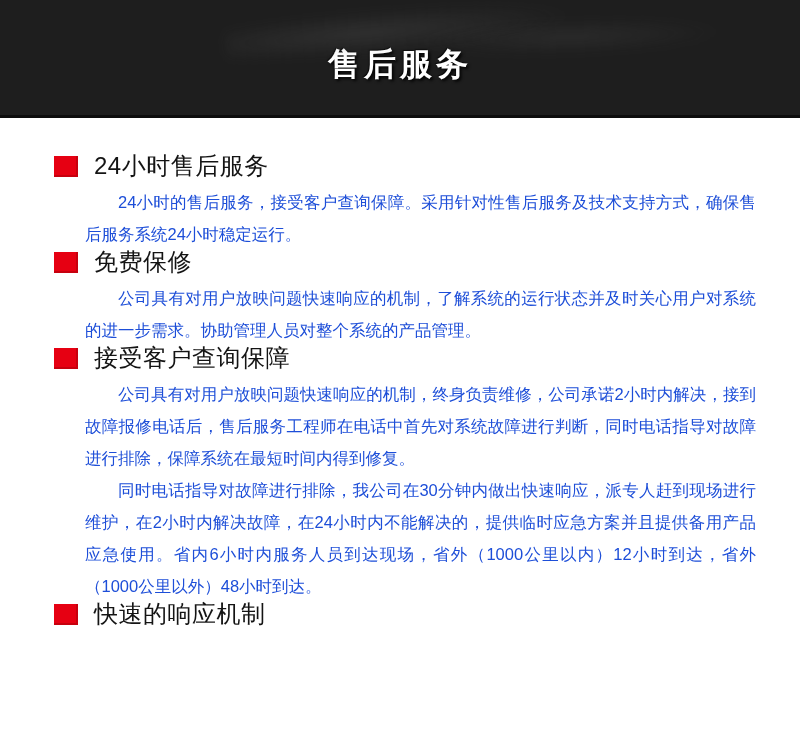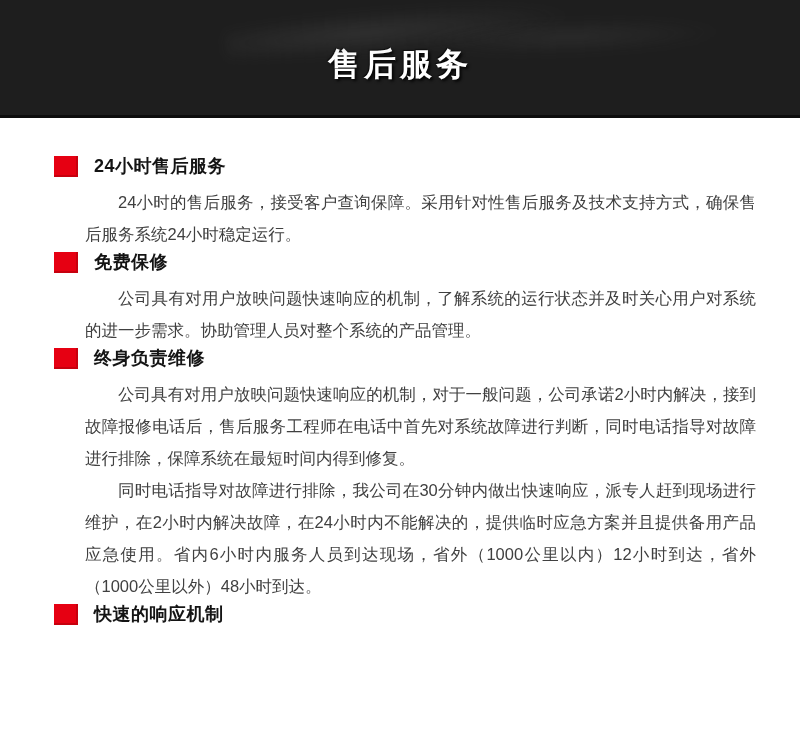--- a/index.html
+++ b/index.html
@@ -62,30 +62,30 @@
     margin-bottom: 8px;
   }
   .bullet {
     width: 24px;
     height: 21px;
     background: #e60012;
     box-shadow: inset -2px -2px 0 rgba(140,0,10,0.35);
     flex: 0 0 auto;
   }
   .section-title {
-    font-size: 18px;
-    font-weight: bold;
+    font-size: 24px;
+    font-weight: normal;
     color: #141414;
     letter-spacing: 0.5px;
   }
   .para {
     margin-left: 31px;
     font-size: 16.5px;
     line-height: 32px;
-    color: #404040;
+    color: #1d4ed8;
     text-align: justify;
     text-indent: 33px;
   }
 </style>
 </head>
 <body>
 
 <div class="page">
 
   <div class="banner" style="background: rgb(30, 30, 30);">
@@ -109,24 +109,24 @@
       <span class="bullet" style="background: rgb(230, 0, 18);"></span>
       <span class="section-title">免费保修</span>
     </div>
 
   <p class="para">公司具有对用户放映问题快速响应的机制，了解系统的运行状态并及时关心用户对系统的进一步需求。协助管理人员对整个系统的产品管理。</p>
       </div>
 
   <div class="section">
     <div class="section-header">
       <span class="bullet" style="background: rgb(230, 0, 18);"></span>
-      <span class="section-title">终身负责维修</span>
+      <span class="section-title">接受客户查询保障</span>
     </div>
 
-  <p class="para">公司具有对用户放映问题快速响应的机制，对于一般问题，公司承诺2小时内解决，接到故障报修电话后，售后服务工程师在电话中首先对系统故障进行判断，同时电话指导对故障进行排除，保障系统在最短时间内得到修复。</p>
+  <p class="para">公司具有对用户放映问题快速响应的机制，终身负责维修，公司承诺2小时内解决，接到故障报修电话后，售后服务工程师在电话中首先对系统故障进行判断，同时电话指导对故障进行排除，保障系统在最短时间内得到修复。</p>
         <p class="para">同时电话指导对故障进行排除，我公司在30分钟内做出快速响应，派专人赶到现场进行维护，在2小时内解决故障，在24小时内不能解决的，提供临时应急方案并且提供备用产品应急使用。省内6小时内服务人员到达现场，省外（1000公里以内）12小时到达，省外（1000公里以外）48小时到达。</p>
       </div>
 
   <div class="section">
     <div class="section-header">
       <span class="bullet" style="background: rgb(230, 0, 18);"></span>
       <span class="section-title">快速的响应机制</span>
     </div>
 
       </div>

